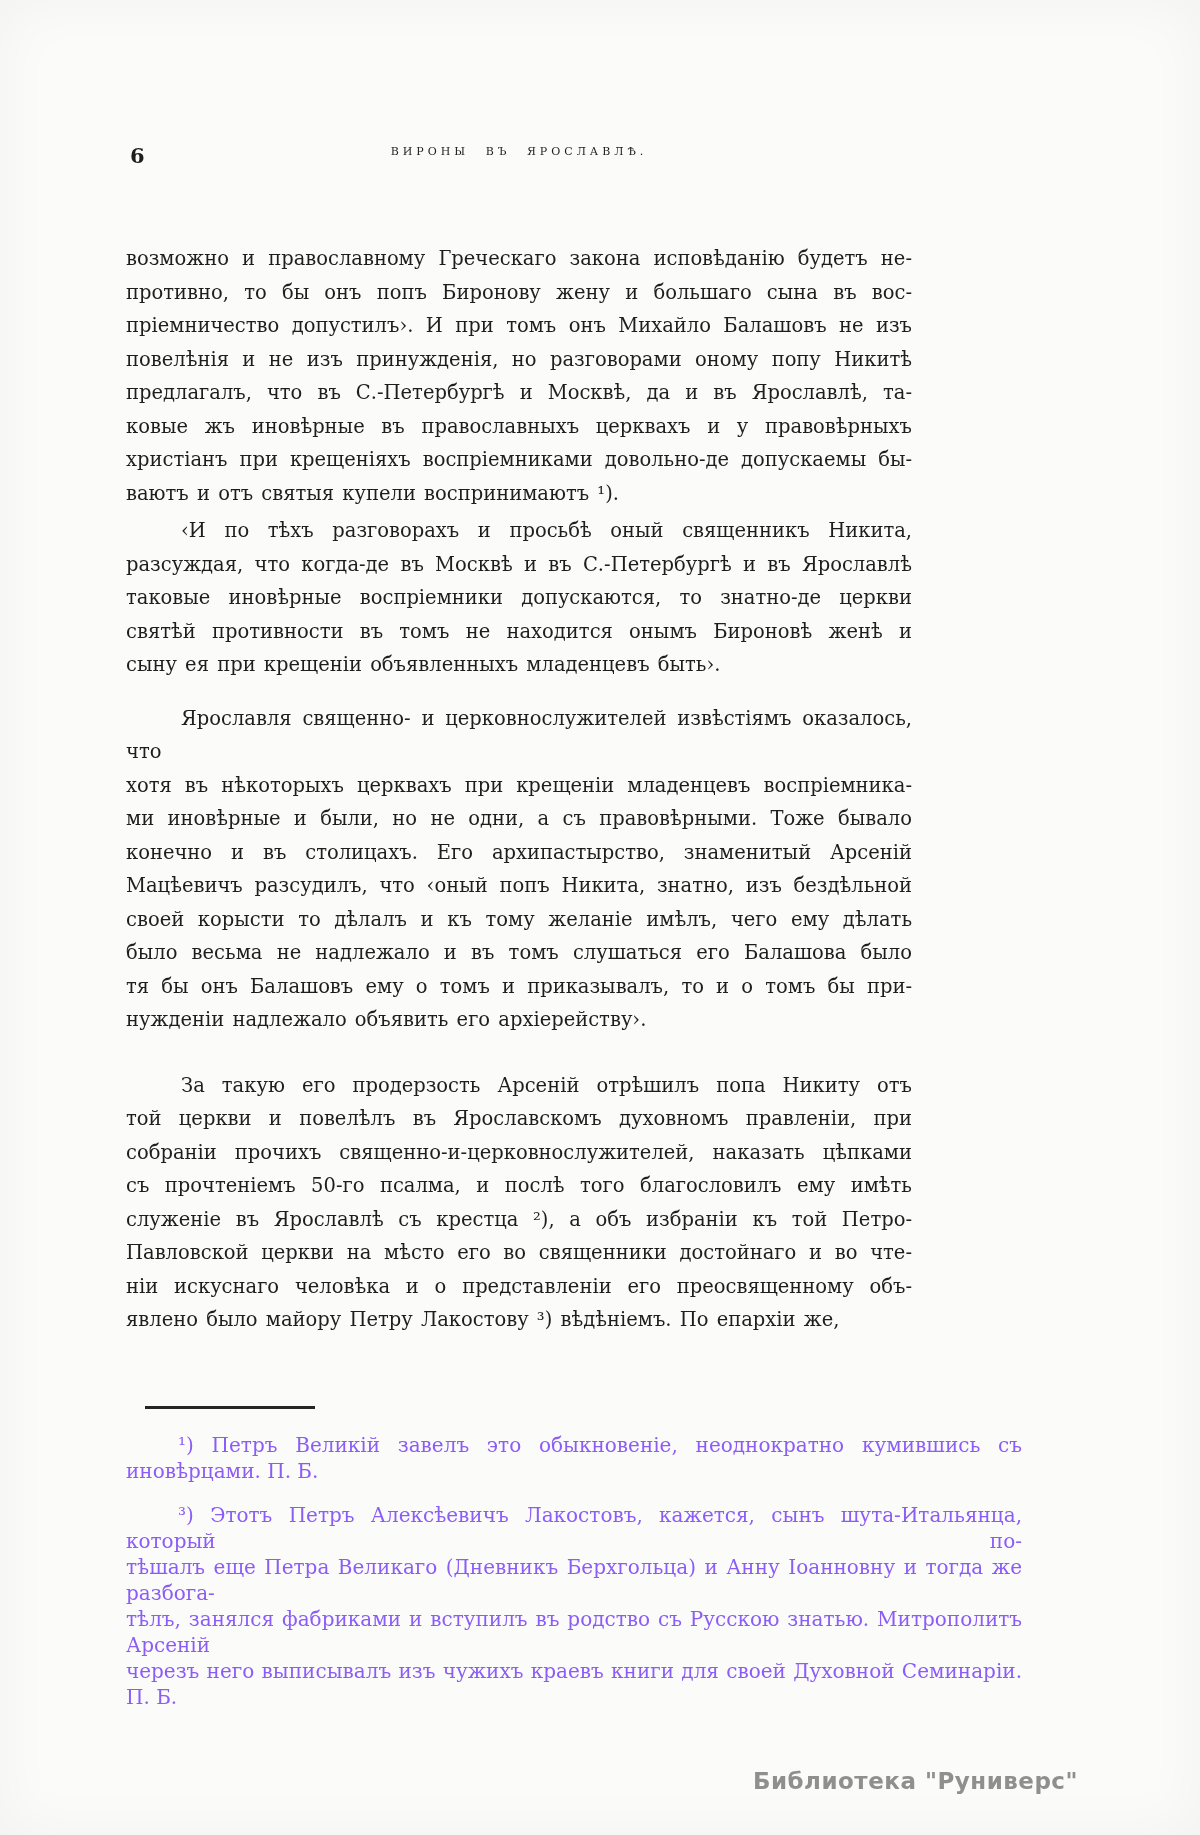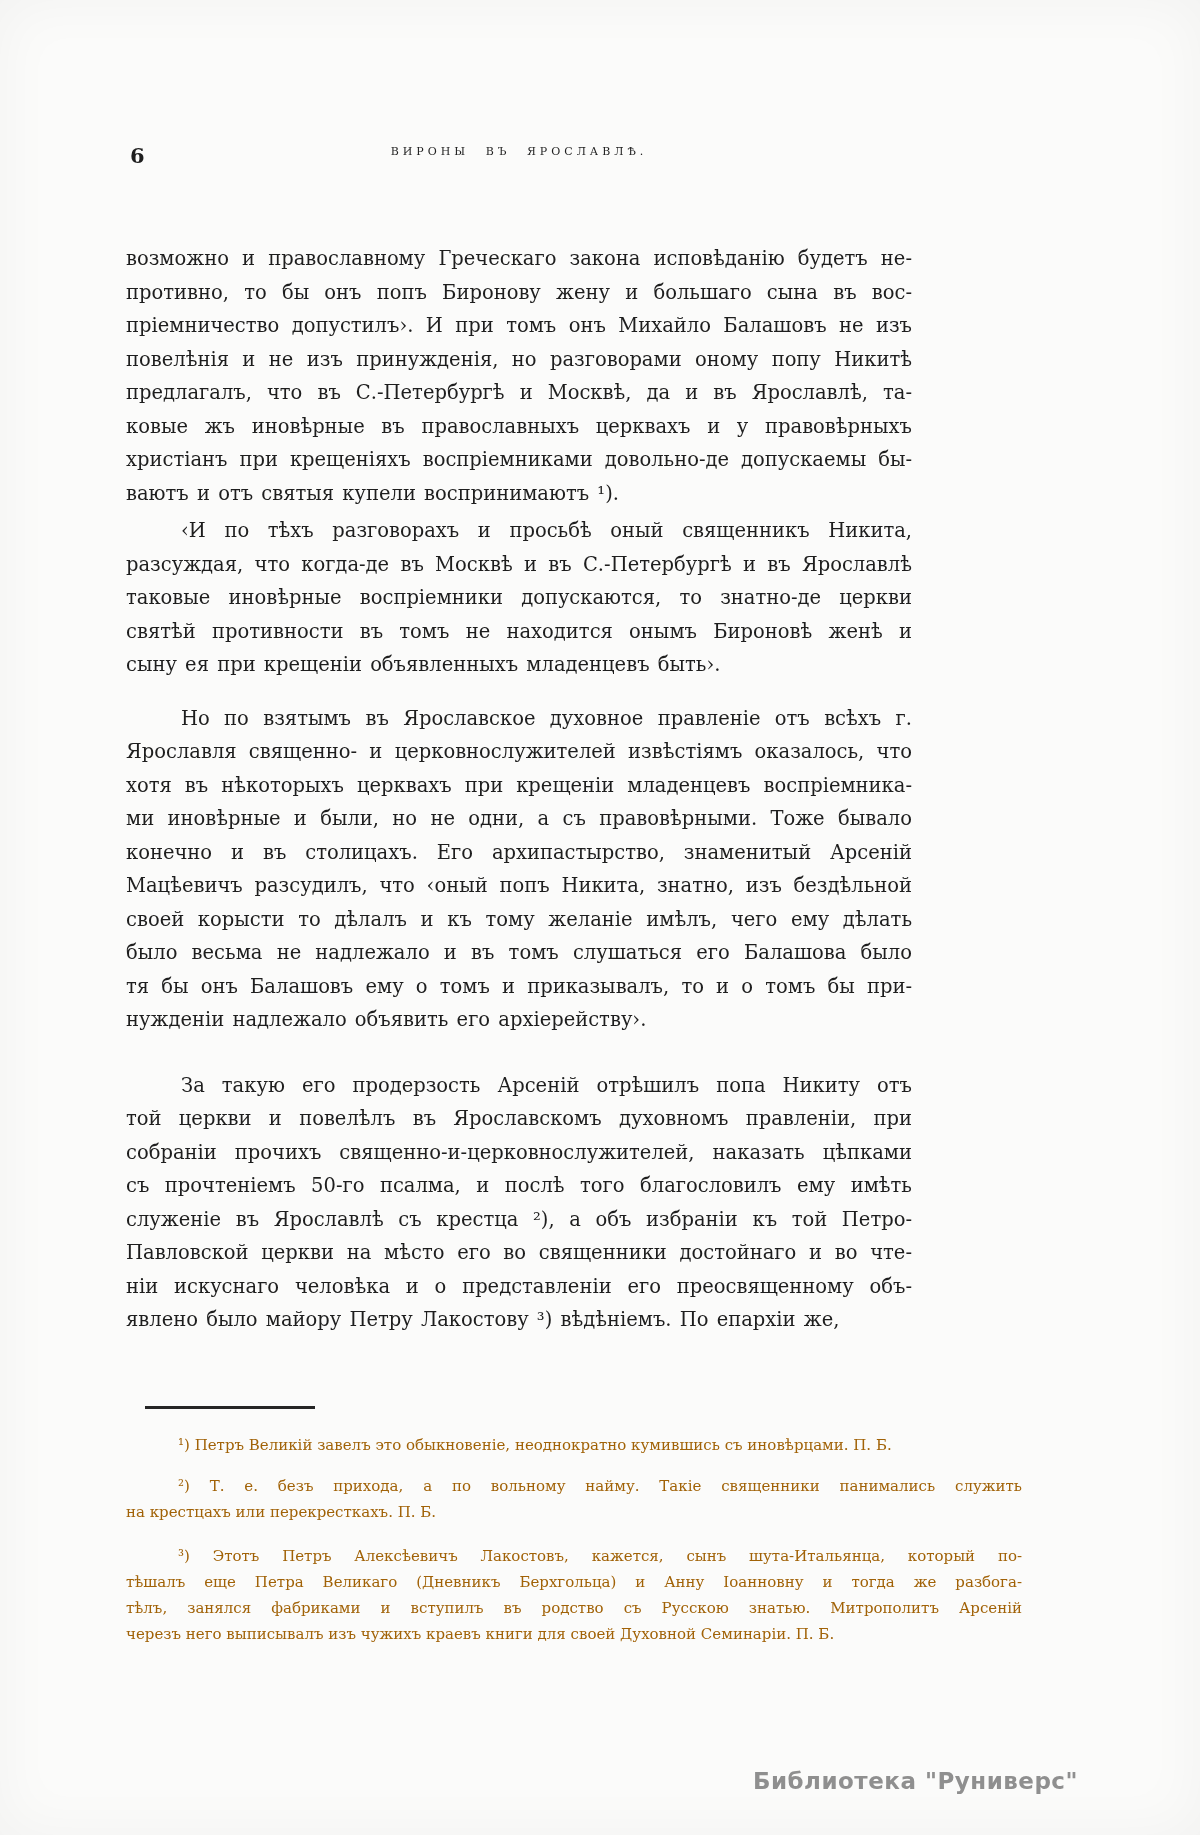--- a/index.html
+++ b/index.html
@@ -51,22 +51,22 @@
   .para.gap3 { margin-top: 32px; }
   
   .fnsep {
     position: absolute;
     top: 1406px; left: 145px; width: 170px; height: 3px;
     background: #252525;
   }
   .footnotes {
     position: absolute;
     top: 1432px; left: 126px; width: 896px;
-    font-size: 15px;
-    color: #a16207;
+    font-size: 20px;
+    color: #8b5cf6;
   }
   .fn .line {
     line-height: 26px;
     text-align: justify;
     text-align-last: justify;
   }
   .fn .line.line-end { text-align-last: left; }
   .fn .line:first-child { text-indent: 52px; }
   .fn + .fn { margin-top: 15px; }
   .fn.fn3 { margin-top: 18px; }
@@ -103,21 +103,20 @@
         <div class="line line-end">ваютъ и отъ святыя купели воспринимаютъ ¹).</div>
       </div>
     <div class="para indent gap1">
         <div class="line">‹И по тѣхъ разговорахъ и просьбѣ оный священникъ Никита,</div>
         <div class="line">разсуждая, что когда-де въ Москвѣ и въ С.-Петербургѣ и въ Ярославлѣ</div>
         <div class="line">таковые иновѣрные воспріемники допускаются, то знатно-де церкви</div>
         <div class="line">святѣй противности въ томъ не находится онымъ Бироновѣ женѣ и</div>
         <div class="line line-end">сыну ея при крещеніи объявленныхъ младенцевъ быть›.</div>
       </div>
     <div class="para indent gap2">
-        <div class="line">Но по взятымъ въ Ярославское духовное правленіе отъ всѣхъ г.</div>
         <div class="line">Ярославля священно- и церковнослужителей извѣстіямъ оказалось, что</div>
         <div class="line">хотя въ нѣкоторыхъ церквахъ при крещеніи младенцевъ воспріемника-</div>
         <div class="line">ми иновѣрные и были, но не одни, а съ правовѣрными. Тоже бывало</div>
         <div class="line">конечно и въ столицахъ. Его архипастырство, знаменитый Арсеній</div>
         <div class="line">Мацѣевичъ разсудилъ, что ‹оный попъ Никита, знатно, изъ бездѣльной</div>
         <div class="line">своей корысти то дѣлалъ и къ тому желаніе имѣлъ, чего ему дѣлать</div>
         <div class="line">было весьма не надлежало и въ томъ слушаться его Балашова было</div>
         <div class="line">тя бы онъ Балашовъ ему о томъ и приказывалъ, то и о томъ бы при-</div>
         <div class="line line-end">нужденіи надлежало объявить его архіерейству›.</div>
       </div>
@@ -132,24 +131,20 @@
         <div class="line line-end">явлено было майору Петру Лакостову ³) вѣдѣніемъ. По епархіи же,</div>
       </div>
   </div>
 
   <div class="fnsep"></div>
 
   <div class="footnotes">
     <div class="fn fn1">
         <div class="line line-end">¹) Петръ Великій завелъ это обыкновеніе, неоднократно кумившись съ иновѣрцами. П. Б.</div>
       </div>
-    <div class="fn fn2">
-        <div class="line">²) Т. е. безъ прихода, а по вольному найму. Такіе священники панимались служить</div>
-        <div class="line line-end">на крестцахъ или перекресткахъ. П. Б.</div>
-      </div>
     <div class="fn fn3">
         <div class="line">³) Этотъ Петръ Алексѣевичъ Лакостовъ, кажется, сынъ шута-Итальянца, который по-</div>
         <div class="line">тѣшалъ еще Петра Великаго (Дневникъ Берхгольца) и Анну Іоанновну и тогда же разбога-</div>
         <div class="line">тѣлъ, занялся фабриками и вступилъ въ родство съ Русскою знатью. Митрополитъ Арсеній</div>
         <div class="line line-end">черезъ него выписывалъ изъ чужихъ краевъ книги для своей Духовной Семинаріи. П. Б.</div>
       </div>
   </div>
 
   <div class="watermark">Библиотека "Руниверс"</div>
 

